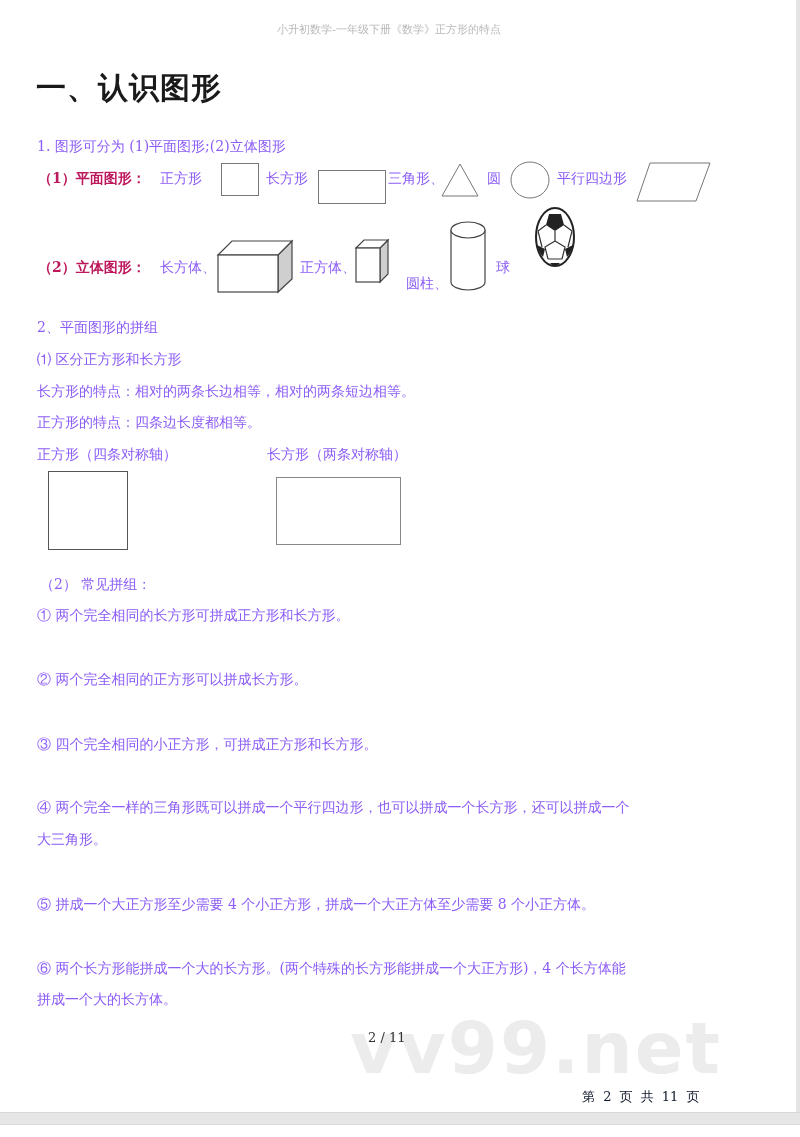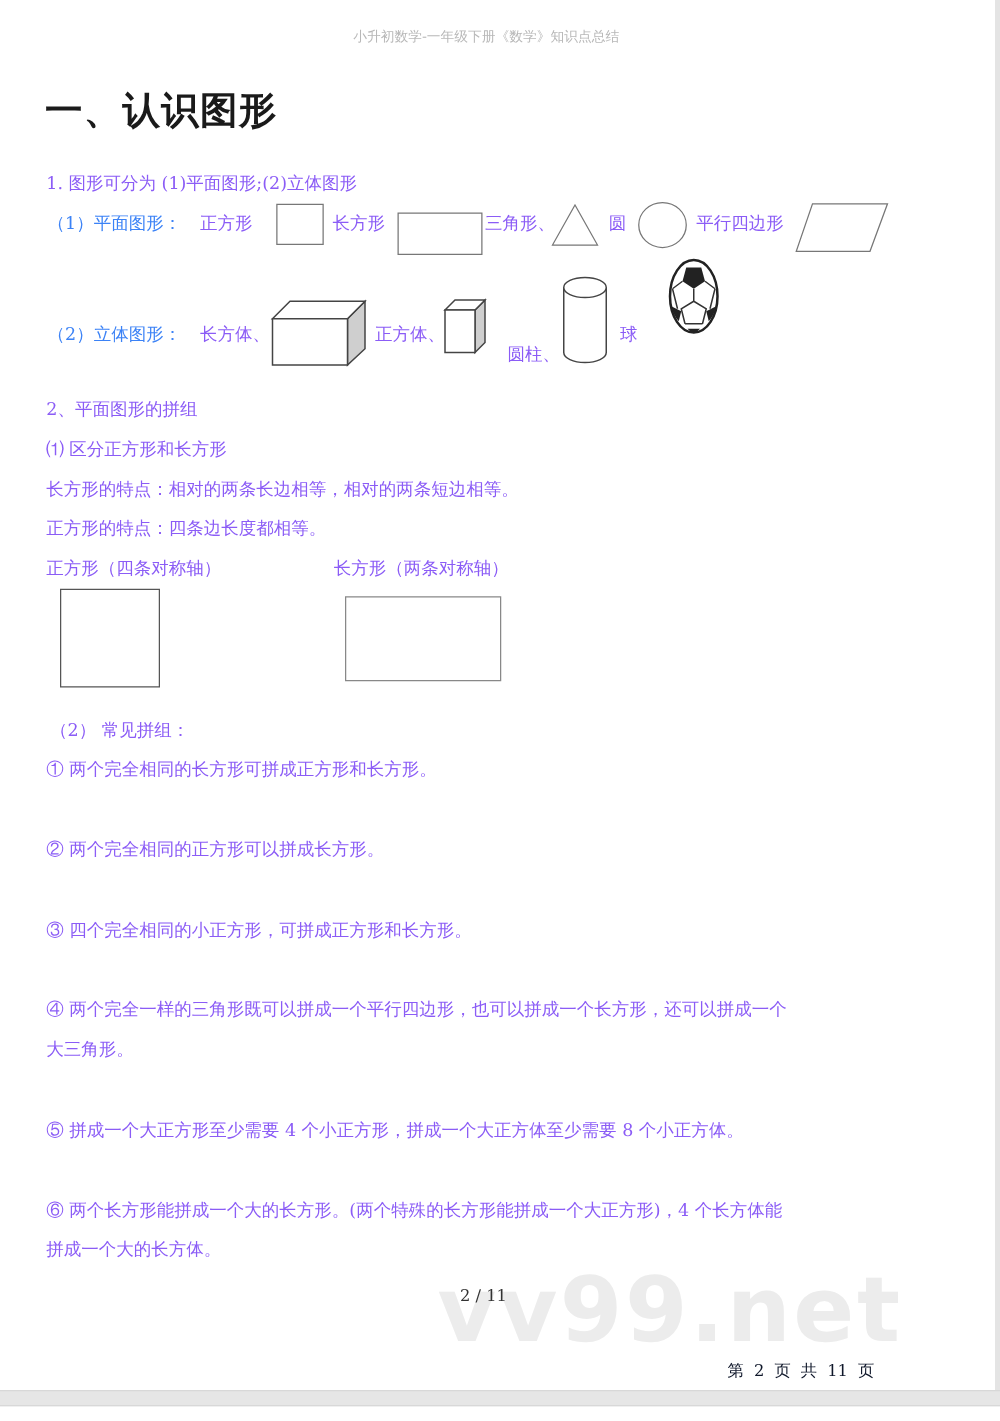--- a/index.html
+++ b/index.html
@@ -8,32 +8,32 @@
     background:#ffffff;
     font-family:"DejaVu Serif", "Liberation Serif", serif;
     color:#3a3a3a;
   }
   .page-edge { position:absolute; top:0; right:0; width:4px; height:1112px; background:#e4e4e4; }
   .page-gap { position:absolute; left:0; top:1112px; width:800px; height:11px; background:#e6e6e6; border-top:1px solid #d8d8d8; border-bottom:1px solid #d8d8d8; }
   .abs { position:absolute; white-space:nowrap; }
   .running-header { left:0; width:778px; top:22px; text-align:center; font-size:11px; color:#b8b8b8; font-family:"DejaVu Sans", sans-serif; }
   .title { left:36px; top:68px; font-size:30px; font-weight:bold; color:#1a1a1a; font-family:"DejaVu Sans", sans-serif; letter-spacing:1px; }
   .t14 { font-size:14px; color:#8b5cf6; }
-  .bold { font-weight:normal; color:#3b82f6; }
+  .bold { font-weight:bold; color:#be185d; }
   .shape { position:absolute; }
   .watermark { left:350px; top:990px; font-size:72px; font-weight:bold; color:#ececec; font-family:"DejaVu Sans", sans-serif; letter-spacing:2px;margin-top:16px; }
   .page-num { left:368px; top:1030px; font-size:13px; color:#333; }
   .footer-page { left:582px; top:1088px; font-size:13px; color:#0f172a; word-spacing:4px; }
 </style>
 </head>
 <body>
 
 <div class="page-edge"></div>
 
-<div class="abs running-header">小升初数学-一年级下册《数学》知识点总结</div>
+<div class="abs running-header">小升初数学-一年级下册《数学》正方形的特点</div>
 <div class="abs title">一、认识图形</div>
 
 <div class="abs t14" style="left:37px; top:138px;">1. 图形可分为 (1)平面图形;(2)立体图形</div>
 
 <div class="abs t14 bold" style="left:38px; top:170px;">（1）平面图形：</div>
 <div class="abs t14" style="left:160px; top:170px;">正方形</div>
 <div class="shape" style="left:221px; top:163px; width:36px; height:31px; border:1px solid #777;"></div>
 <div class="abs t14" style="left:266px; top:170px;">长方形</div>
 <div class="shape" style="left:318px; top:170px; width:66px; height:32px; border:1px solid #777;"></div>
 <div class="abs t14" style="left:388px; top:170px;">三角形、</div>

